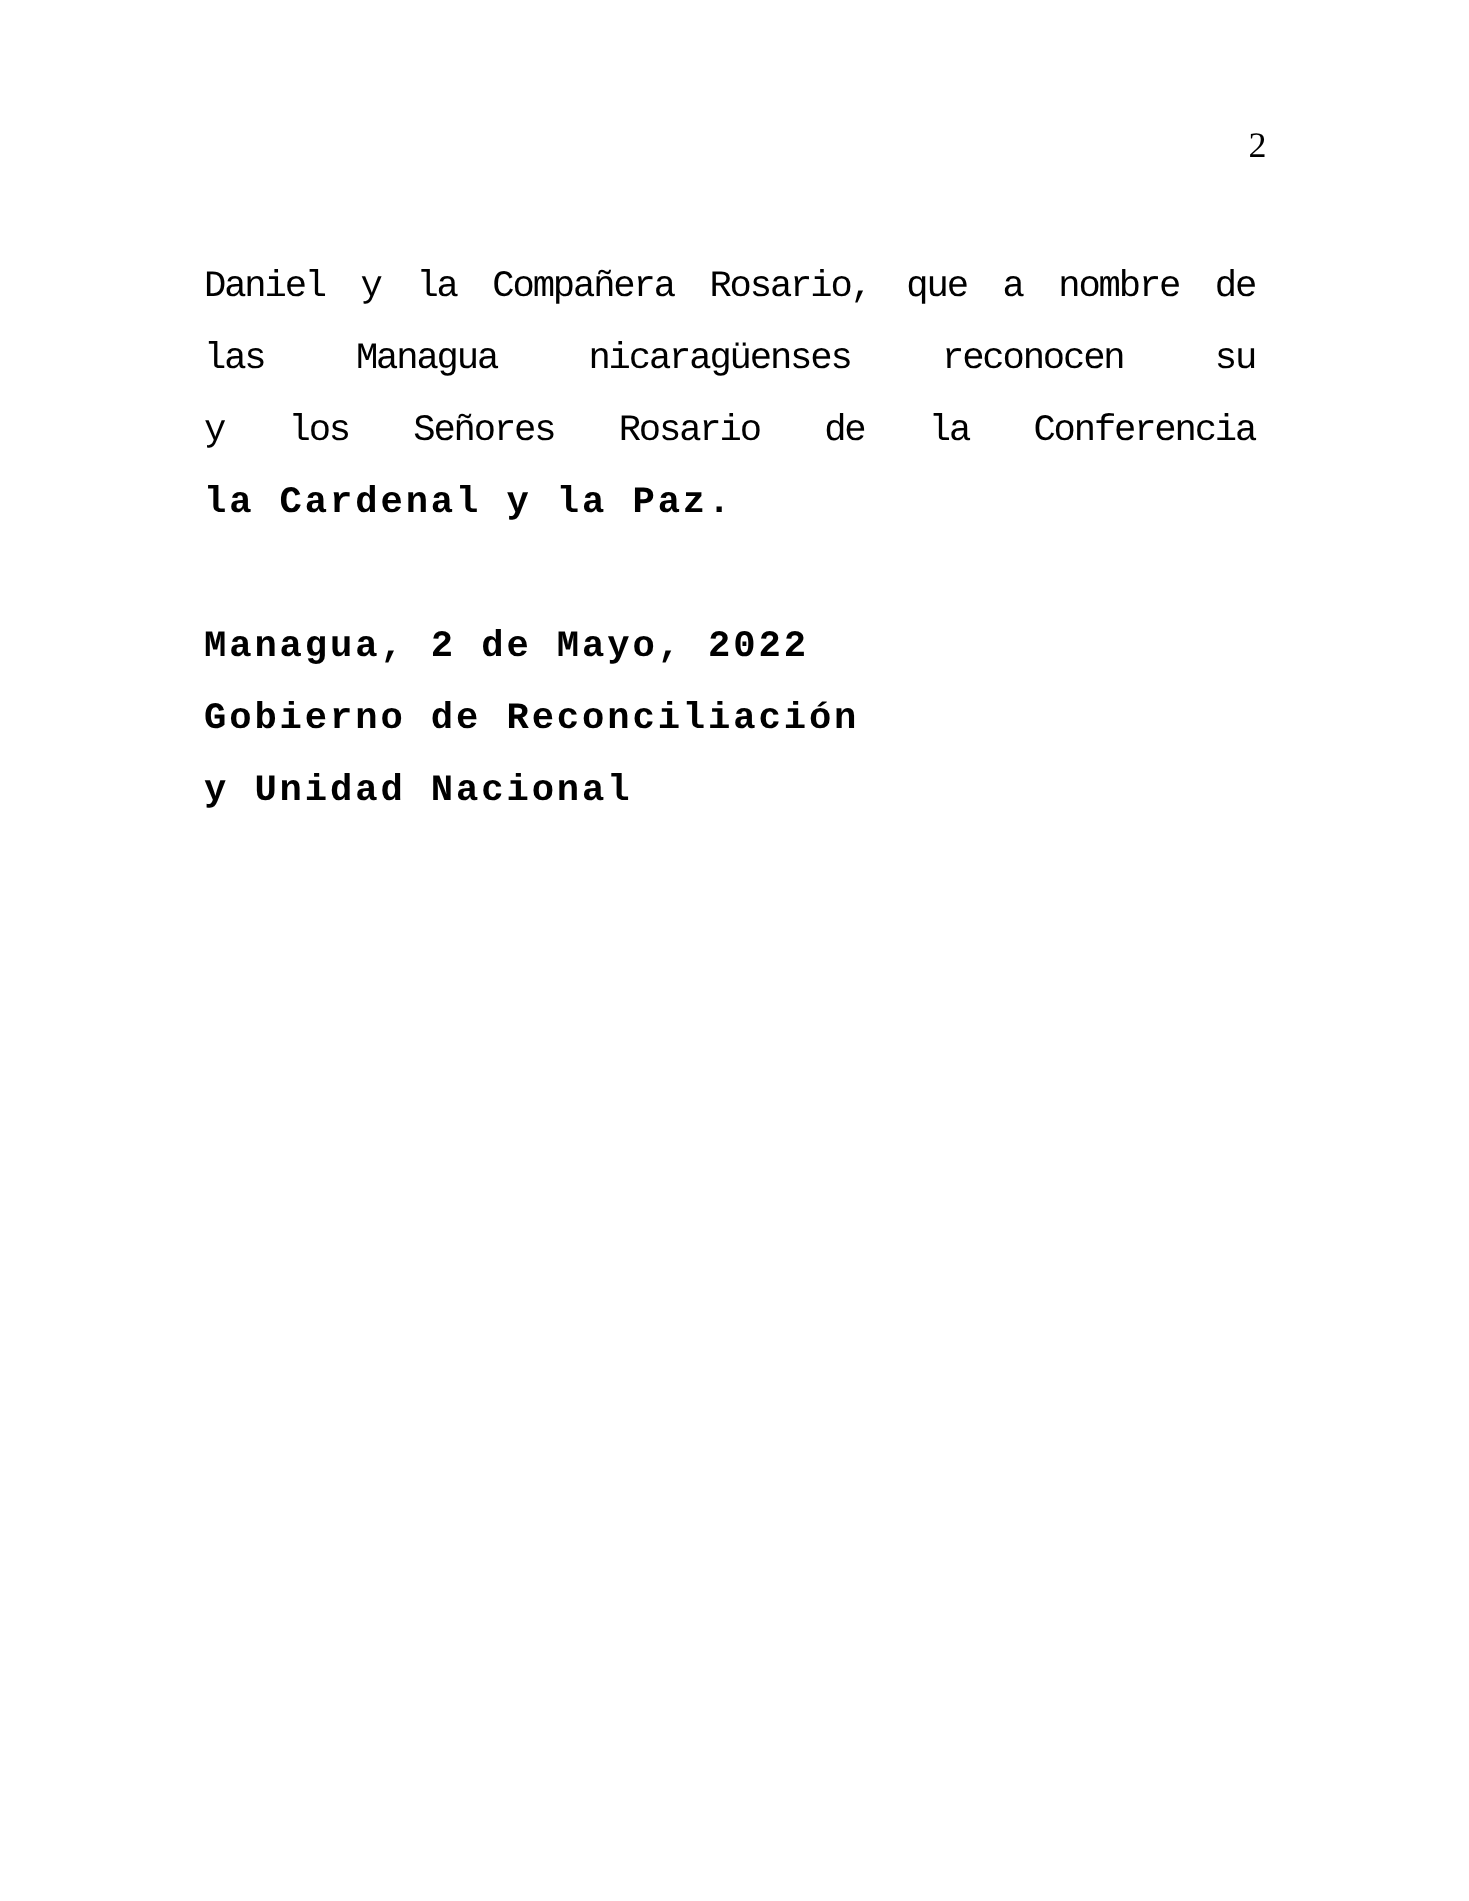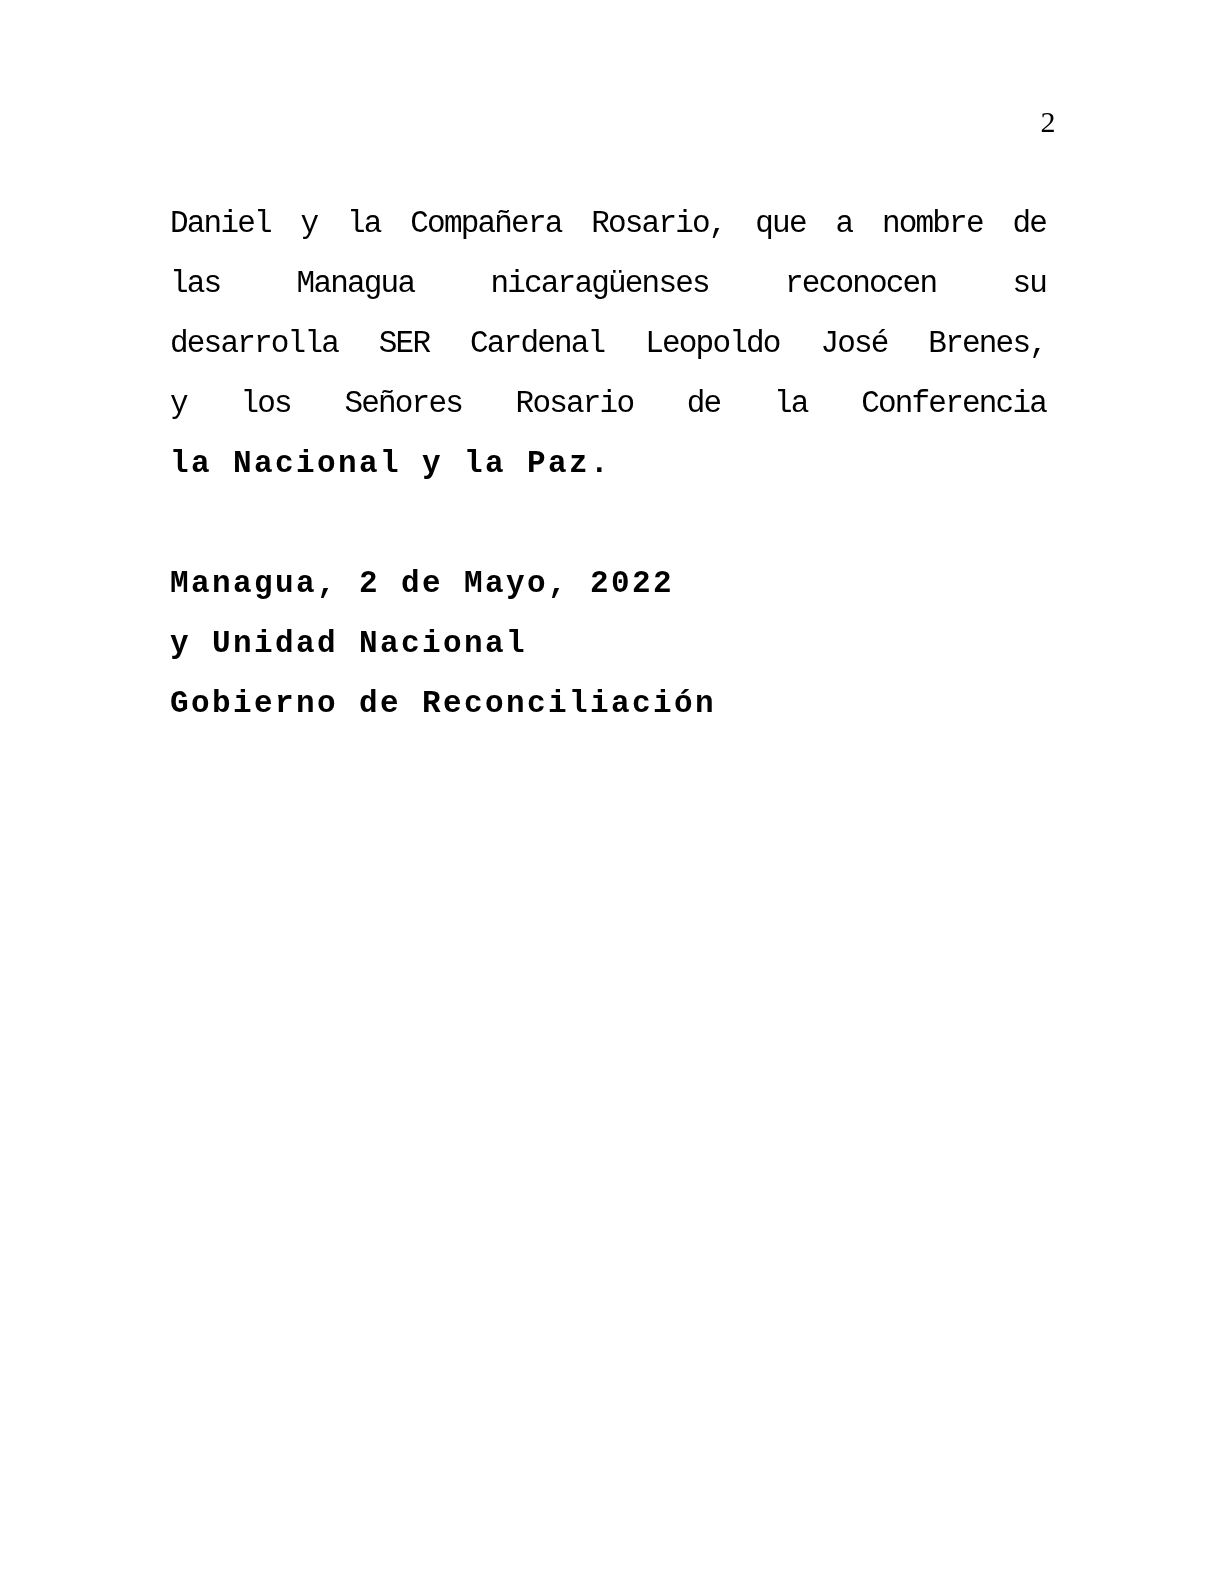--- a/index.html
+++ b/index.html
@@ -23,21 +23,21 @@
     width: 24px;
     text-align: center;
     font-family: "Liberation Serif", "DejaVu Serif", serif;
     font-size: 30px;
     line-height: 36px;
     color: #000000;
   }
   .text-block {
     position: absolute;
     left: 170px;
-    top: 194px;
+    top: 210px;
     width: 876px;
     font-size: 31px;
     letter-spacing: -1.8px;
     color: #000000;
   }
   .line {
     height: 60px;
     line-height: 60px;
   }
   .line.justify {
@@ -63,41 +63,38 @@
 
     <div class="line justify">
       <span>Daniel y la Compañera Rosario, que a nombre de</span>
     </div>
 
     <div class="line justify">
       <span>las Managua nicaragüenses reconocen su</span>
     </div>
 
 
-    <div class="line justify">
-      <span>desarrolla SER Cardenal Leopoldo José Brenes,</span>
-    </div>
 
     <div class="line justify">
       <span>y los Señores Rosario de la Conferencia</span>
     </div>
 
 
     <div class="line">
-      <span class="bold">la Nacional y la Paz.</span>
+      <span class="bold">la Cardenal y la Paz.</span>
     </div>
 
     <div class="line blank"></div>
 
     <div class="line">
       <span class="bold">Managua, 2 de Mayo, 2022</span>
     </div>
 
     <div class="line">
-      <span class="bold">y Unidad Nacional</span>
+      <span class="bold">Gobierno de Reconciliación</span>
     </div>
 
     <div class="line">
-      <span class="bold">Gobierno de Reconciliación</span>
+      <span class="bold">y Unidad Nacional</span>
     </div>
 
   </div>
 </div>
 
 </body></html>

